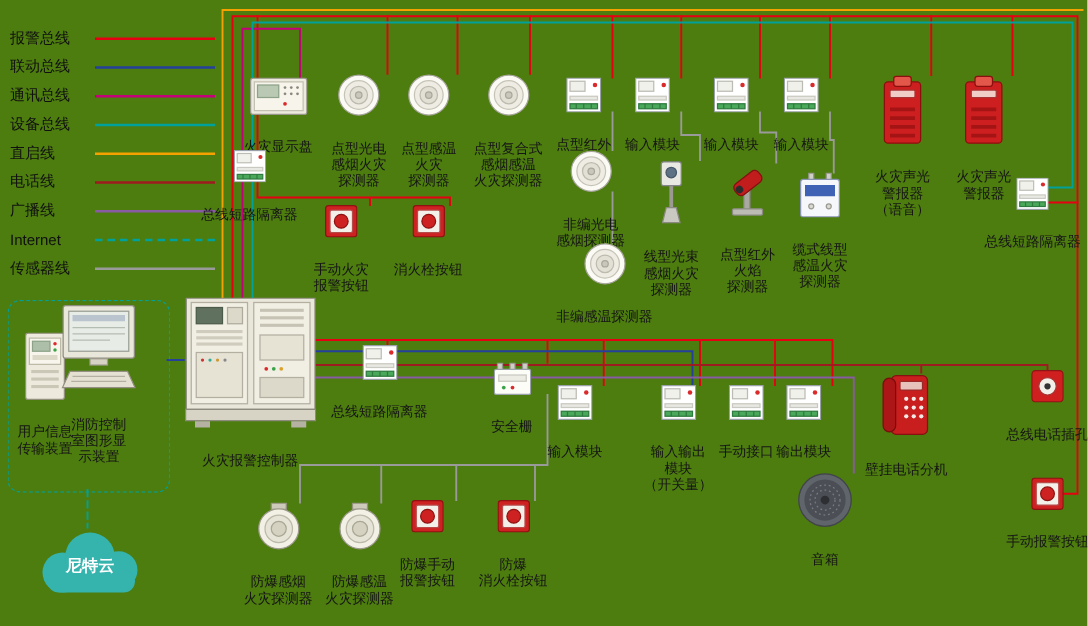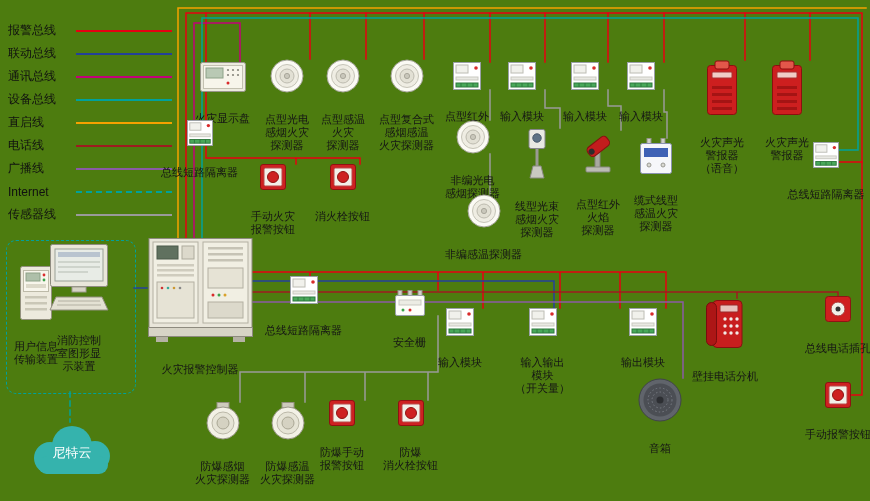--- a/index.html
+++ b/index.html
@@ -11,21 +11,21 @@
   .lbl{font-size:11px;line-height:1.2;color:#151515;text-align:center;white-space:pre-line}
   #legend{position:absolute;left:8px;top:19px;width:164px}
   .lg-row{display:flex;align-items:center;height:23px}
   .lg-label{font-size:12px;color:#101010;width:68px;flex:none}
   .lg-line{flex:1;height:0;border-top:2.5px solid #333}
   .lg-line.dashed{border-top-style:dashed}
   #dashed-box{position:absolute;left:6px;top:240px;width:128px;height:152px;
               border:1.6px dashed #00a19b;border-radius:10px}
   #cloud{position:absolute;left:22px;top:418px;width:100px;height:62px}
   #cloud .cloud-label{position:absolute;left:0;right:0;top:26px;text-align:center;
-                      color:#fff;font-size:13px;font-weight:normal}
+                      color:#fff;font-size:13px;font-weight:bold}
 </style>
 </head>
 <body>
 
 <div id="stage">
 
   <svg width="0" height="0" style="position:absolute">
     <defs>
       <symbol id="sym-detector" viewBox="0 0 34 34">
         <circle cx="17" cy="17" r="16" fill="#fbfaf4" stroke="#a5a49a"></circle>
@@ -414,20 +414,26 @@
     <div class="lbl">输入模块</div>
   </div>
   <div class="dev" style="left:515px;top:308px">
     <svg width="28" height="28">
         <use href="#sym-module"></use>
       </svg>
     <div class="lbl">输入输出
 模块
 （开关量）</div>
   </div>
+  <div class="dev" style="left:575px;top:308px">
+    <svg width="28" height="28">
+        <use href="#sym-module"></use>
+      </svg>
+    <div class="lbl">手动接口</div>
+  </div>
   <div class="dev" style="left:621px;top:308px">
     <svg width="28" height="28">
         <use href="#sym-module"></use>
       </svg>
     <div class="lbl">输出模块</div>
   </div>
   <div class="dev" style="left:692px;top:298px">
     <svg width="40" height="52">
         <use href="#sym-phone"></use>
       </svg>

